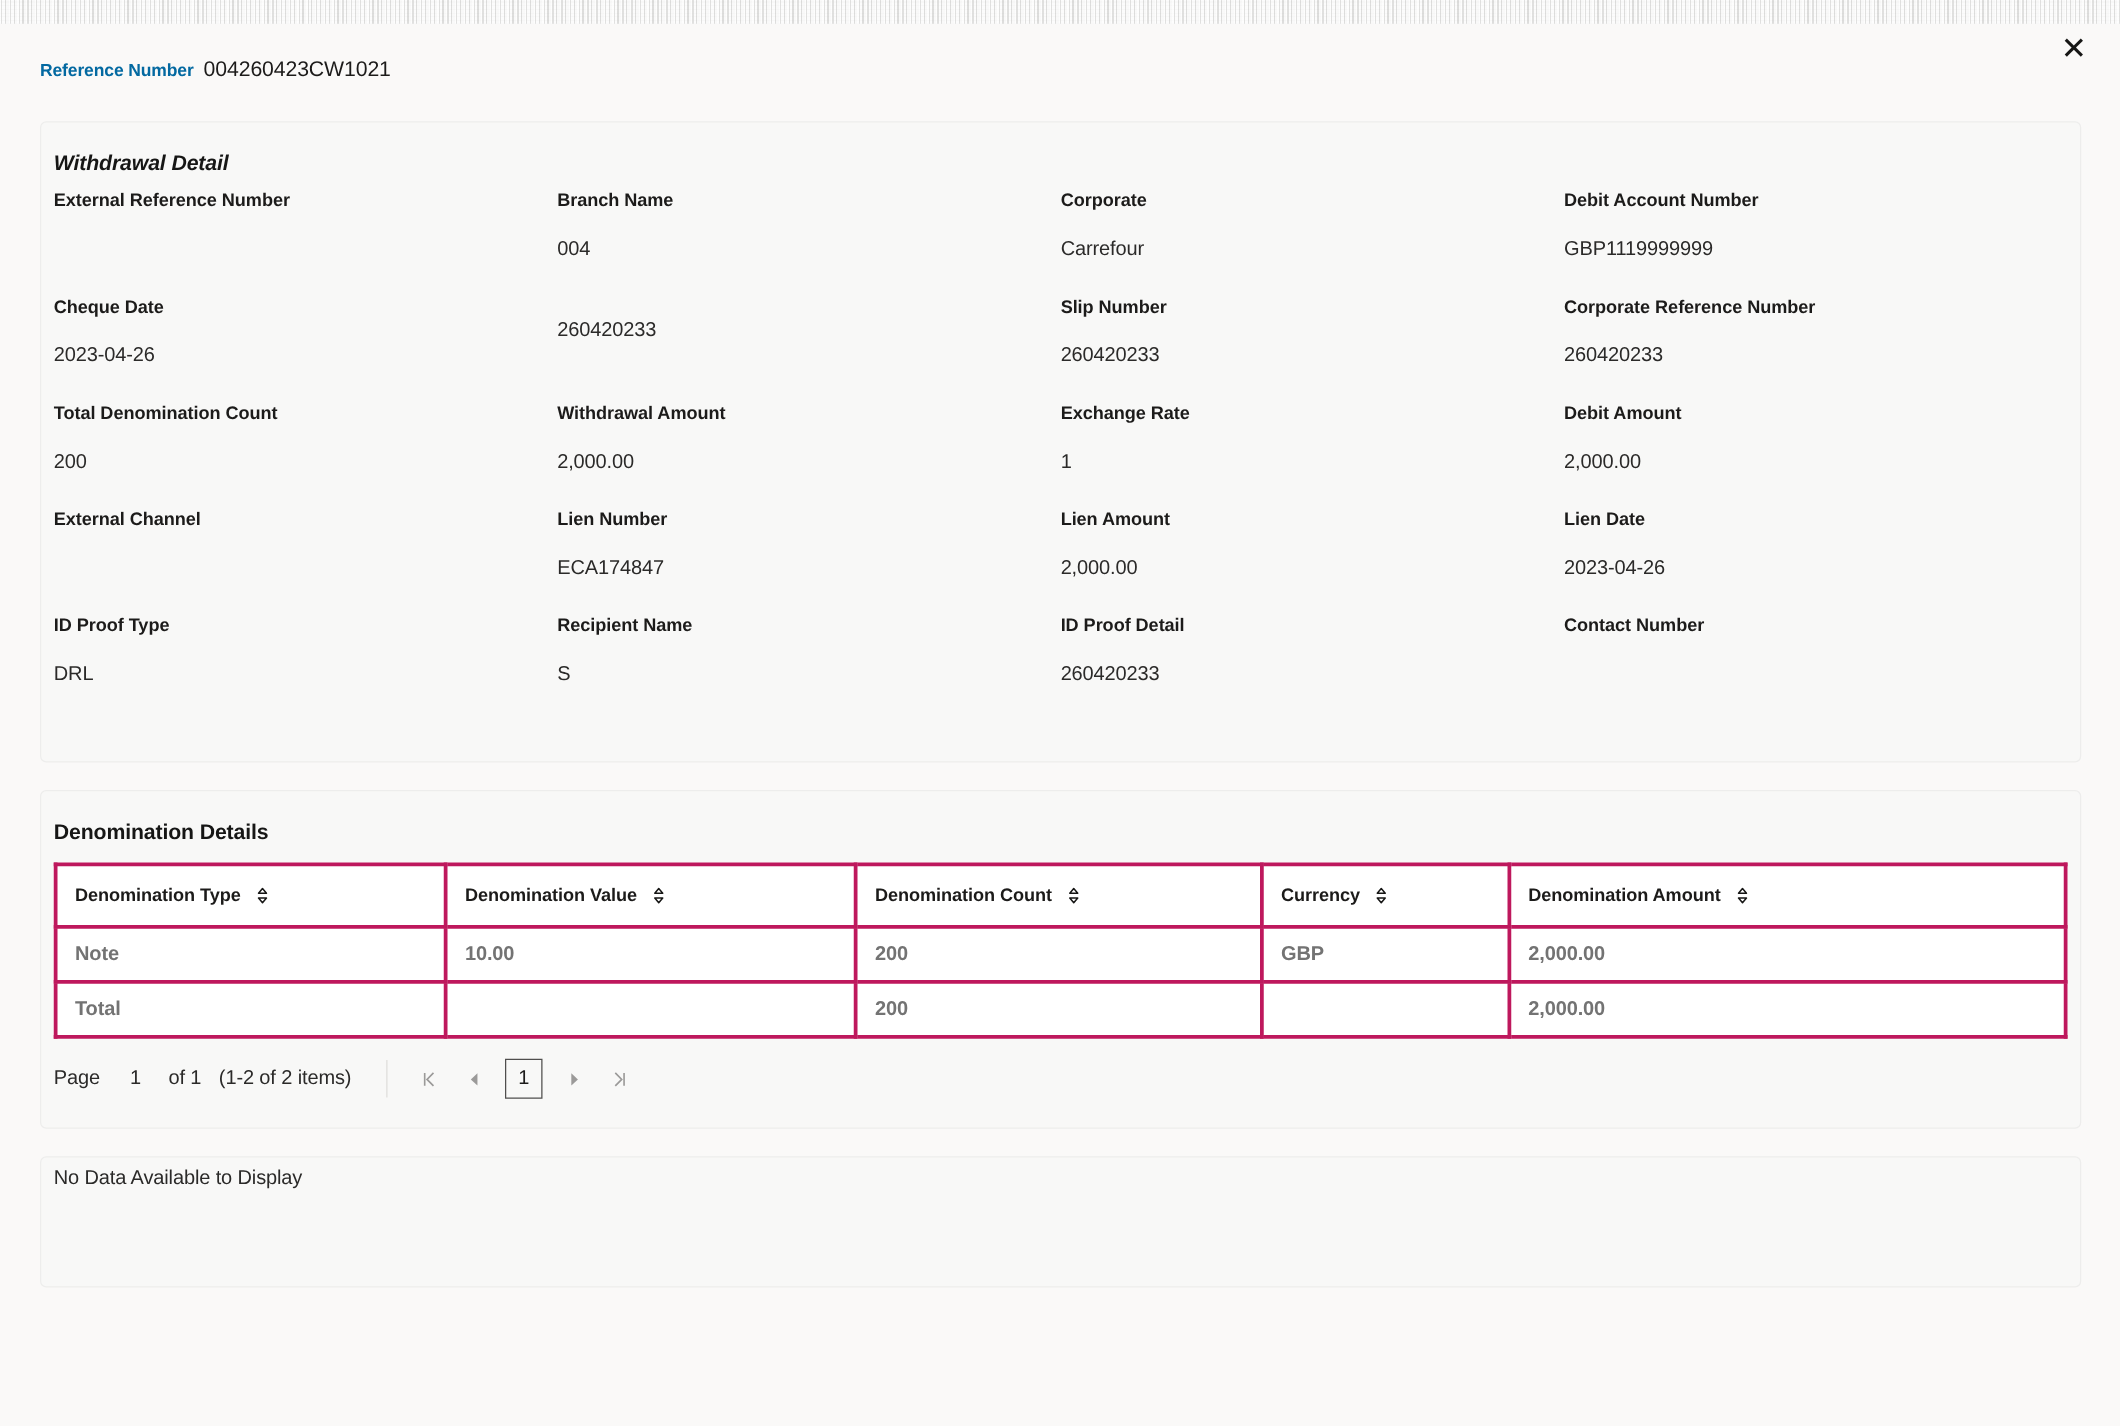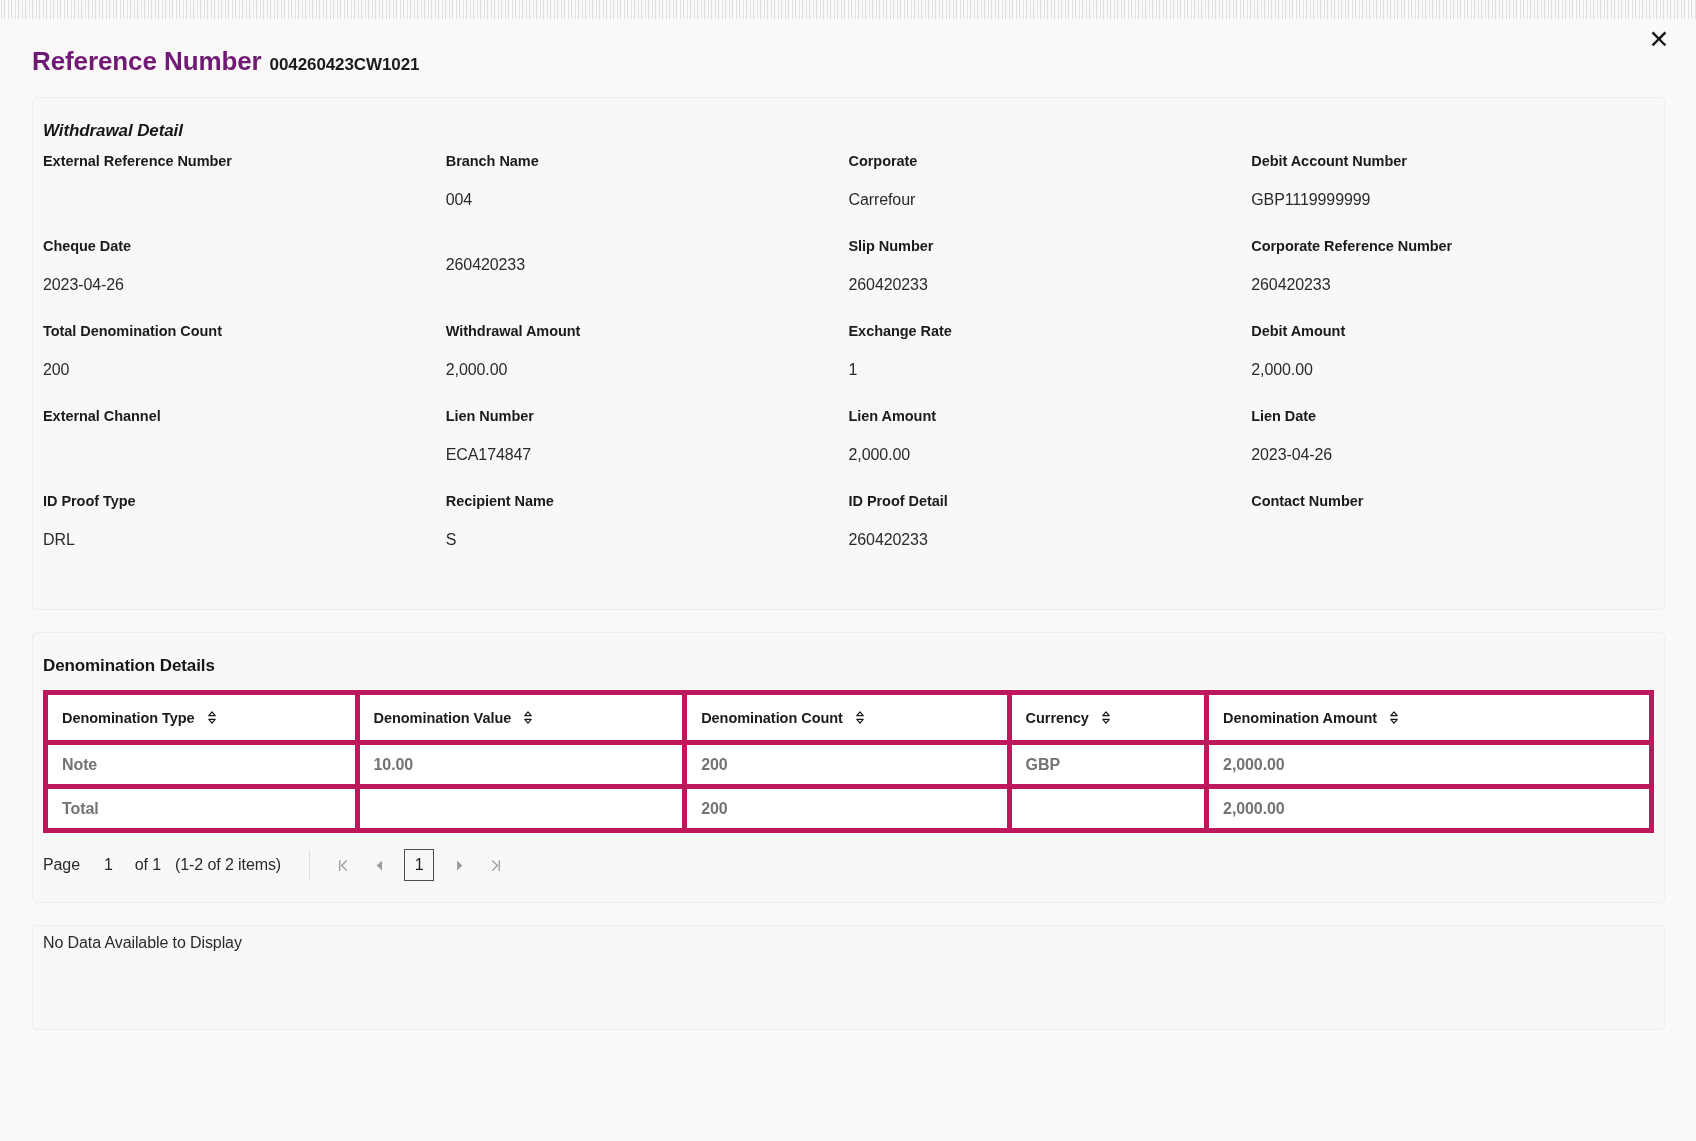--- a/index.html
+++ b/index.html
@@ -25,22 +25,22 @@
     width: 34px; height: 34px;
     display: flex; align-items: center; justify-content: center;
     cursor: pointer; color: #161615;
     font-size: 25px; line-height: 1; font-weight: 400;
   }
 
   .doc-header {
     position: absolute; top: 46px; left: 32px;
     display: flex; align-items: baseline; gap: 8px;
   }
-  .doc-title { font-size: 26px; font-weight: 700; letter-spacing: -0.1px; color: #701a75; text-align: center; }
-  .doc-ref { font-size: 17px; font-weight: 700; color: #1c1b1a; letter-spacing: -0.1px; }
+  .doc-title { font-size: 14px; font-weight: 700; letter-spacing: -0.1px; color: #0369a1; text-align: center; }
+  .doc-ref { font-size: 17px; font-weight: 400; color: #1c1b1a; letter-spacing: -0.1px; }
 
   .card {
     position: absolute; left: 32px; width: 1633px;
     background: #f8f8f7;
     border: 1px solid #ededec;
     border-radius: 5px;
   }
   #card-withdrawal { top: 97px; height: 513px; }
   #card-denomination { top: 632px; height: 271px; }
   #card-misc { top: 925px; height: 105px; }
@@ -69,21 +69,21 @@
     line-height: 22px; margin-top: 18px; min-height: 22px;
     letter-spacing: -0.1px;
   }
 
   .table-wrap { padding: 0 10px; margin-top: 14px; }
   table.dtable {
     width: 100%; border-collapse: collapse;
     background: #ffffff; table-layout: fixed;
   }
   table.dtable th, table.dtable td {
-    border: 5px solid #be185d;
+    border: 3px solid #be185d;
     text-align: left; padding: 0 14px; height: 44px;
     vertical-align: middle;
   }
   table.dtable th {
     font-size: 14.5px; font-weight: 700; color: #1c1b1a;
     height: 50px; letter-spacing: -0.05px;
   }
   table.dtable td {
     font-size: 16px; font-weight: 700; color: #737373;
     letter-spacing: -0.1px;

